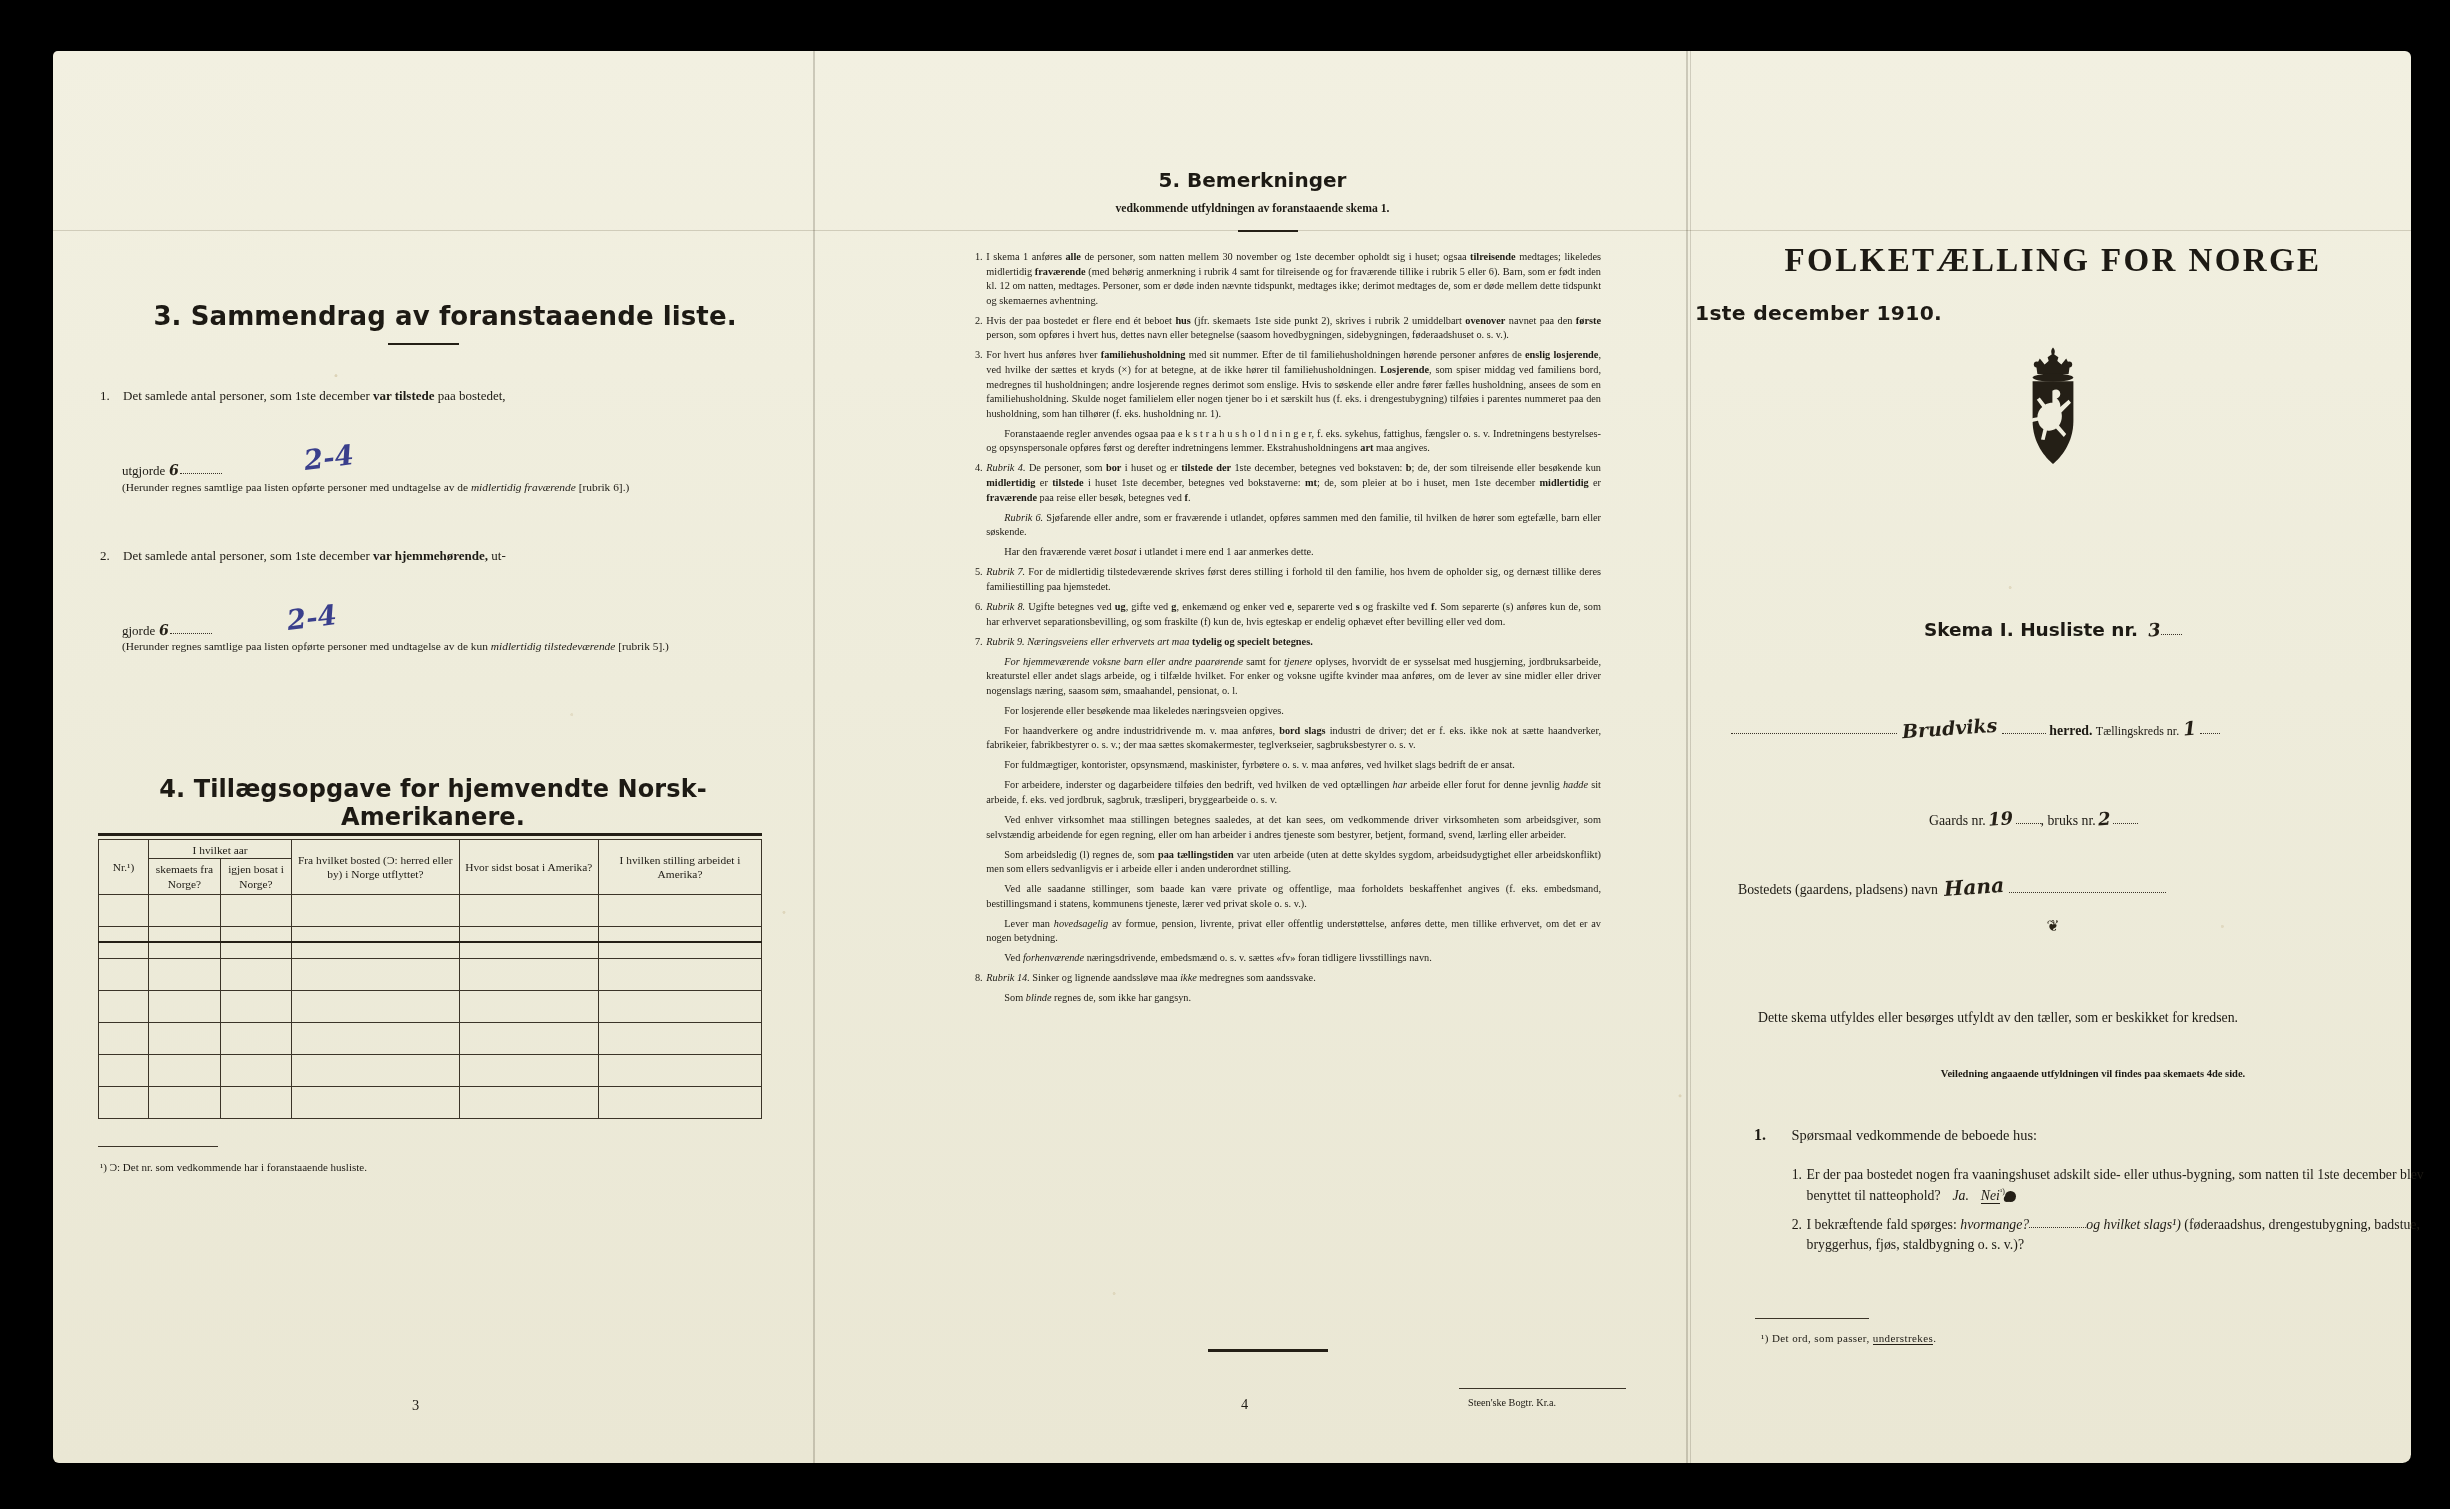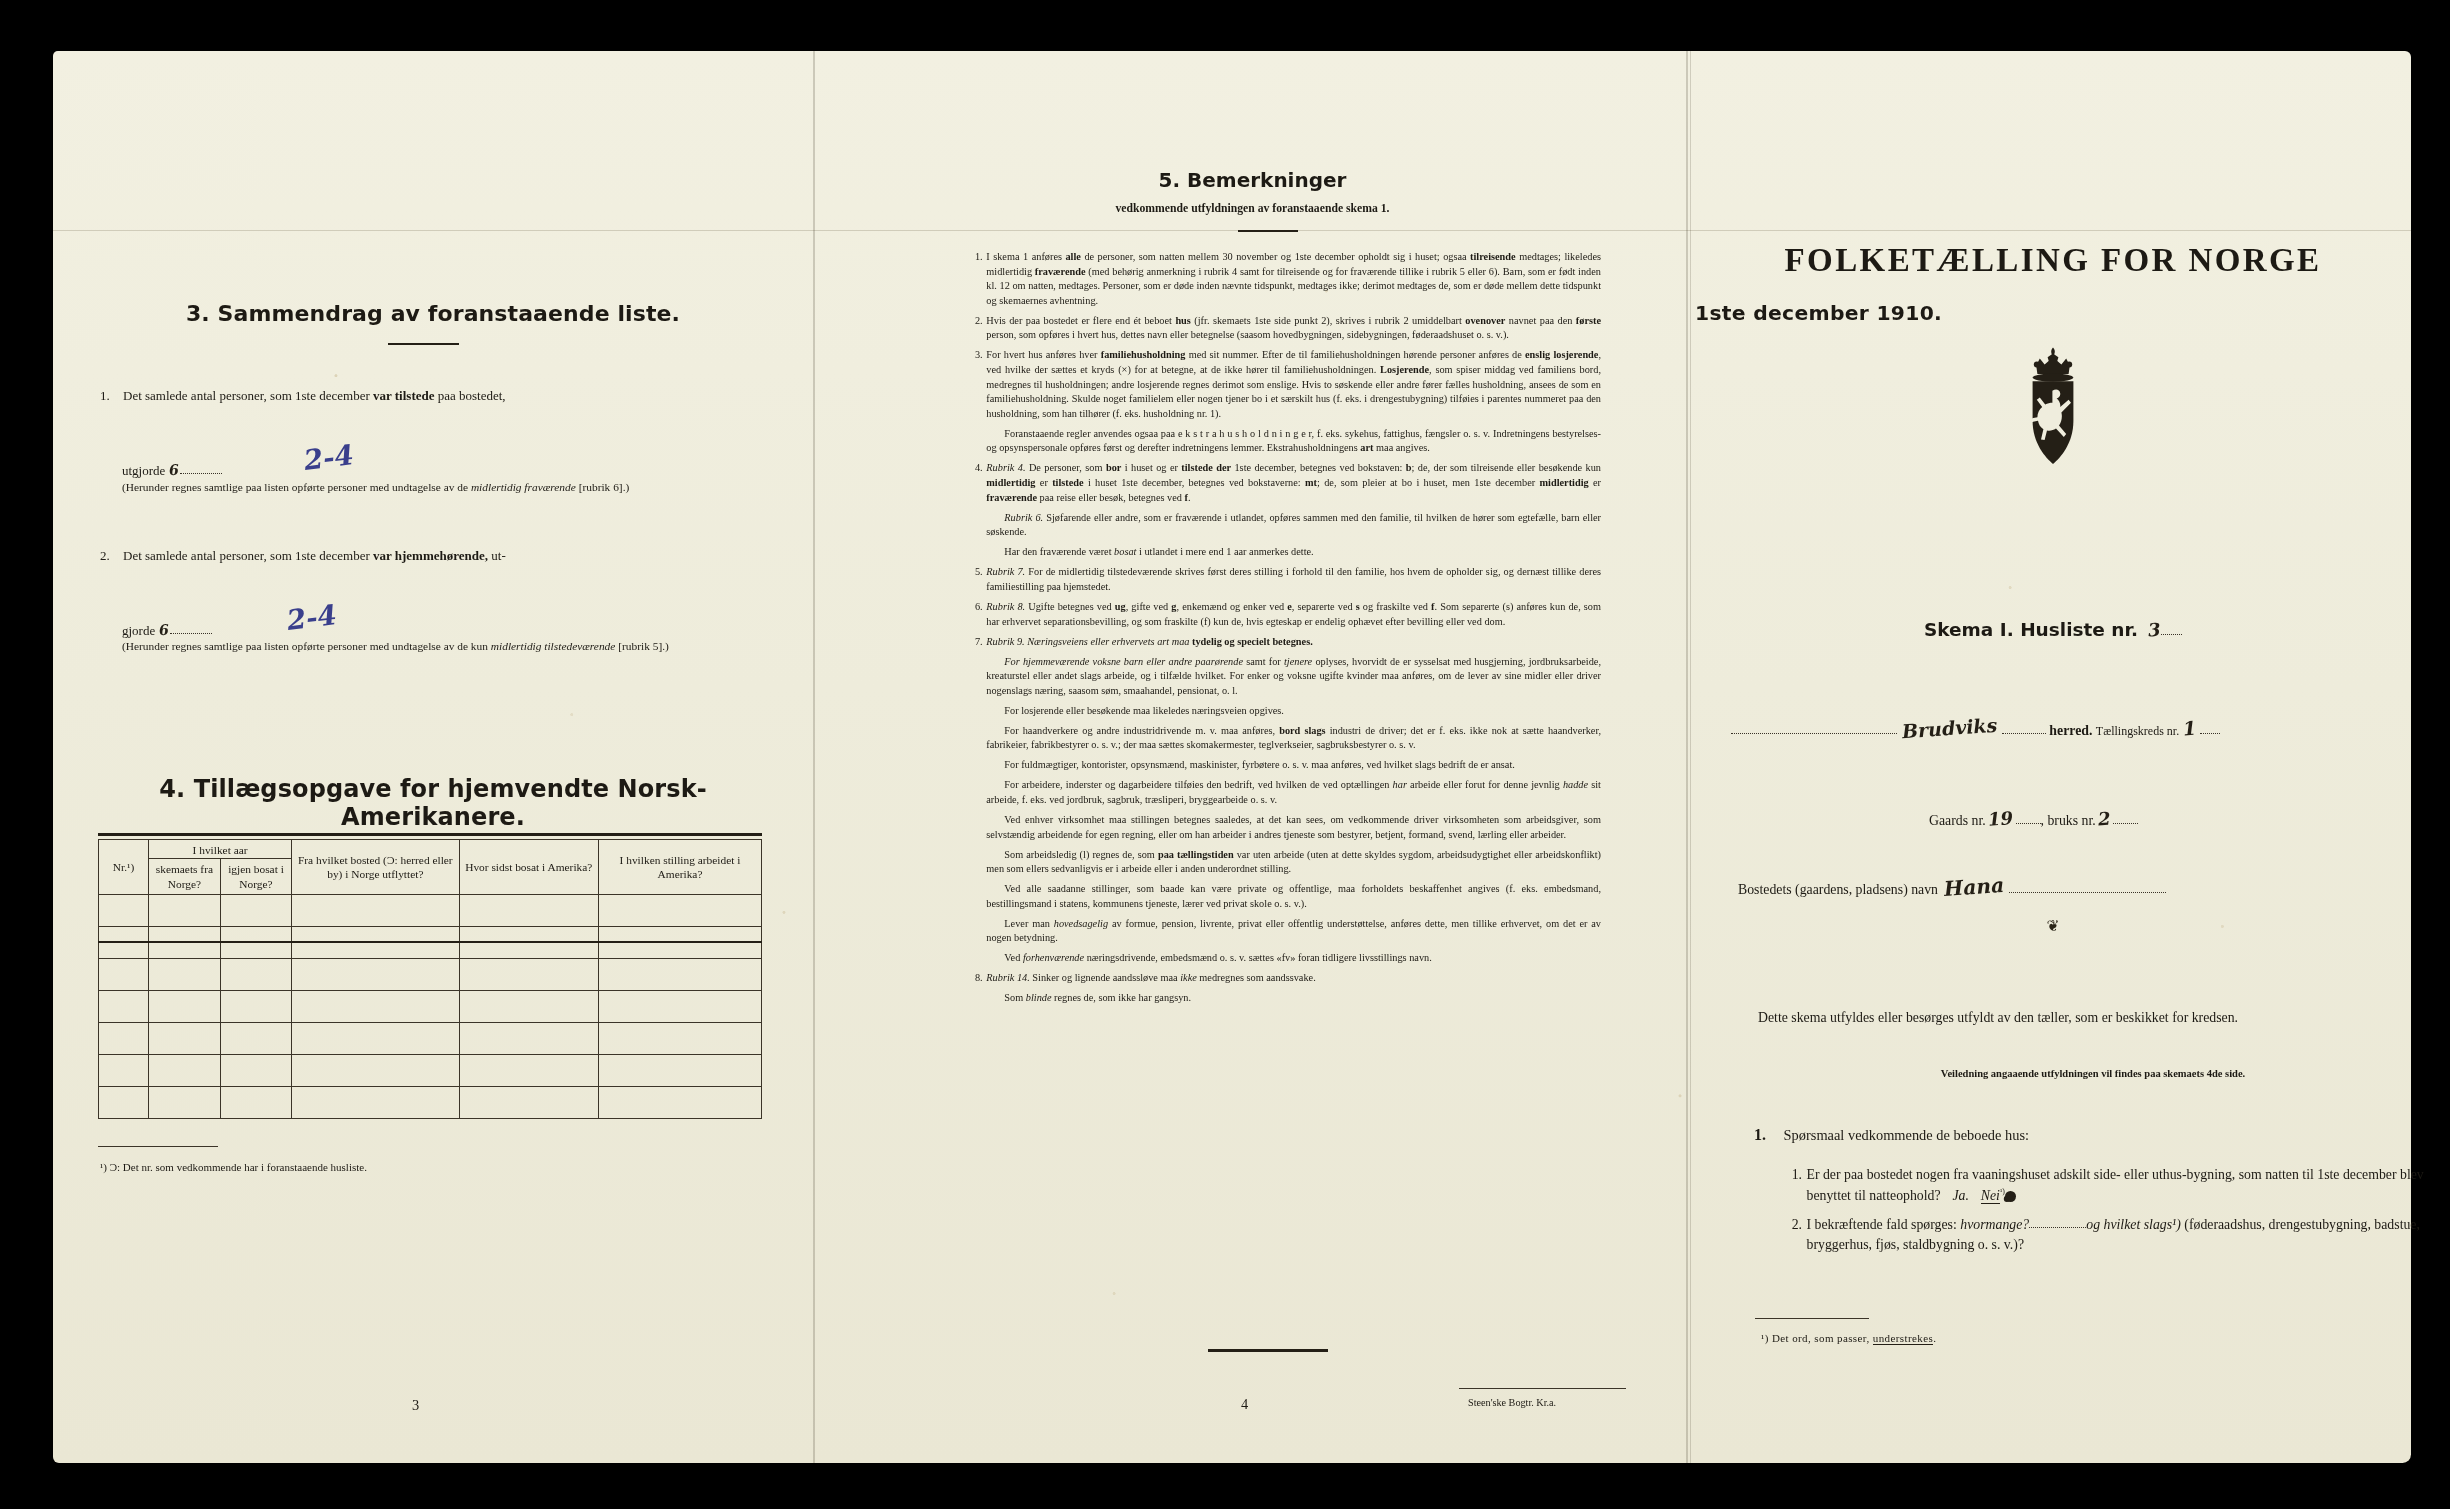--- a/index.html
+++ b/index.html
@@ -33,21 +33,21 @@
   .hline{position:absolute;left:0;right:0;height:0.6px;background:rgba(90,80,56,.22);}
 
   
   .page{position:absolute;top:0;bottom:0;}
   #pageL{left:0;width:760px;}
   #pageC{left:766px;width:867px;}
   #pageR{left:1642px;right:0;}
 
   
   .sec-head{font-weight:bold;text-align:center;letter-spacing:0.1px;}
-  #s3head{position:absolute;left:36px;width:688px;top:250px;font-size:22px;
+  #s3head{position:absolute;left:48px;width:688px;top:250px;font-size:26px;
           font-family:"DejaVu Sans",sans-serif;font-weight:bold;}
   #s3rule{position:absolute;left:335px;top:292px;width:71px;height:1.8px;background:#241f16;}
   #s4head{position:absolute;left:24px;width:712px;top:724px;font-size:24px;
           font-family:"DejaVu Sans",sans-serif;font-weight:bold;text-align:center;}
 
   .li{position:absolute;font-size:13px;line-height:1.5;}
   .small{font-size:11.4px;line-height:1.52;}
 
   .dots{display:inline-block;border-bottom:1.8px dotted #3a3328;
         vertical-align:1.2px;}
@@ -335,21 +335,21 @@
       <span>Bostedets (gaardens, pladsens) navn</span><span class="hand-ink" style="font-size:20.3px;margin:0 4.8px 0 6px">Hana</span><span class="dots" style="width:157px"></span>
     </div>
 
     <div id="ornament">❦</div>
 
     <div id="rintro">Dette skema utfyldes eller besørges utfyldt av den tæller, som er beskikket for kredsen.</div>
     <div id="rveil">Veiledning angaaende utfyldningen vil findes paa skemaets 4de side.</div>
 
     <div id="rq1">
       <span class="qn">1.</span>
-      <span style="margin-left:14px">Spørsmaal vedkommende de beboede hus:</span>
+      <span style="margin-left:22px">Spørsmaal vedkommende de beboede hus:</span>
     </div>
 
     <div id="rsub">
       <div class="item">
         <span class="n">1.</span>
         <span>Er der paa bostedet nogen fra vaaningshuset adskilt side- eller uthus-bygning, som natten til 1ste december blev benyttet til natteophold?</span>
         <i style="margin-left:8.4px">Ja.</i>
         <i class="uline" style="margin-left:8.4px">Nei</i><sup style="font-size:7.8px">¹)</sup><span>.</span><span class="inkblot"></span>
       </div>
       <div class="item">

